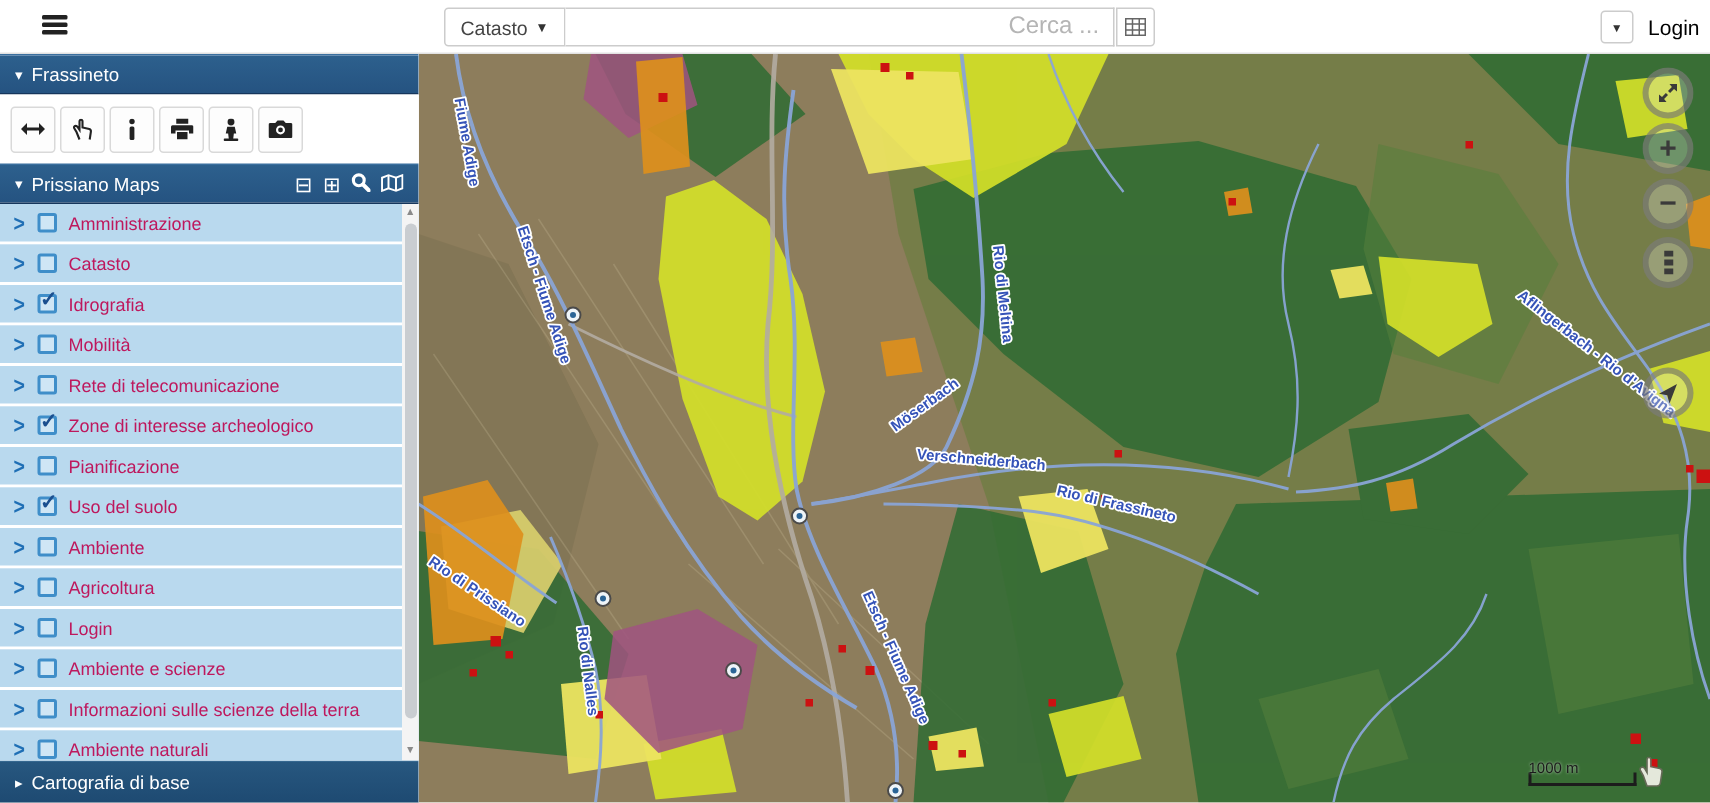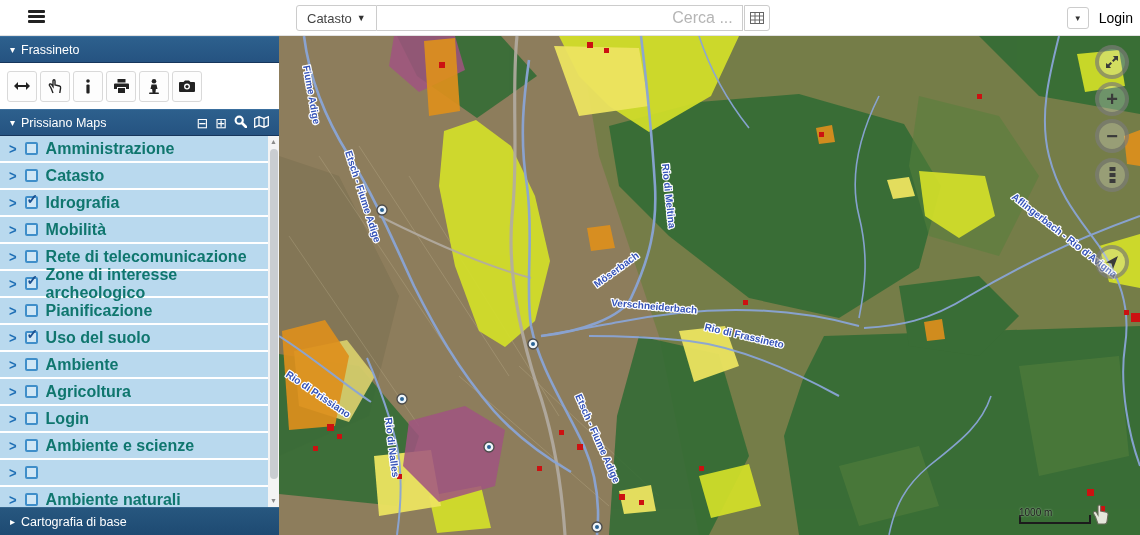--- a/index.html
+++ b/index.html
@@ -41,21 +41,21 @@
 
   .layerlist { flex:1; overflow:hidden; position:relative; background:#cfe4f2; }
   .rows { position:absolute; left:0; top:0; right:11px; }
   .lrow { height:27px; background:#b9d9ee; border-bottom:2px solid #fff;
     display:flex; align-items:center; padding-left:9px; gap:8px; cursor:pointer; }
   .lrow .chev { color:#1f6fb5; font-weight:bold; font-size:13px; transform:scaleY(1.15); cursor:pointer; }
   .cbox { width:13px; height:13px; background:#cfe6f5; border:2px solid #3f8ec9; border-radius:2px;
     position:relative; flex:none; cursor:pointer; }
   .lrow.checked .cbox::after { content:"\2713"; position:absolute; left:0px; top:-7px;
     color:#1b4f8f; font-size:14px; font-weight:bold; }
-  .lrow .lbl { font-size:16px; color:#0f766e;font-weight:bold; }
+  .lrow .lbl { font-size:12px; color:#be185d; }
   
   .sbar { position:absolute; right:0; top:0; bottom:0; width:11px; background:#f4f4f4; }
   .sbar .arr { position:absolute; left:0; width:11px; height:12px; color:#8a8a8a;
     font-size:7px; text-align:center; line-height:12px; cursor:pointer; }
   .sbar .arr.up { top:0; } .sbar .arr.down { bottom:0; }
   .sbar .thumb { position:absolute; left:1.5px; top:13px; width:8px; height:330px;
     background:#c9cdd1; border-radius:4px; cursor:pointer; }
   .basemap-hdr { height:28px; background:linear-gradient(#27577f,#1e4a72);
     border-top:1px solid #35678f; color:#fff; font-size:12.5px;
     display:flex; align-items:center; padding:0 10px; cursor:pointer; flex:none; }
@@ -239,20 +239,21 @@
           <span class="lbl">Login</span>
         </div>
       <div class="lrow">
           <span class="chev">&gt;</span>
           <span class="cbox"></span>
           <span class="lbl">Ambiente e scienze</span>
         </div>
       <div class="lrow">
           <span class="chev">&gt;</span>
           <span class="cbox"></span>
+          <span class="lbl">Informazioni sulle scienze della terra</span>
         </div>
       <div class="lrow">
           <span class="chev">&gt;</span>
           <span class="cbox"></span>
           <span class="lbl">Ambiente naturali</span>
         </div>
     </div>
     <div class="sbar">
       <div class="arr up">▲</div>
       <div class="thumb"></div>

